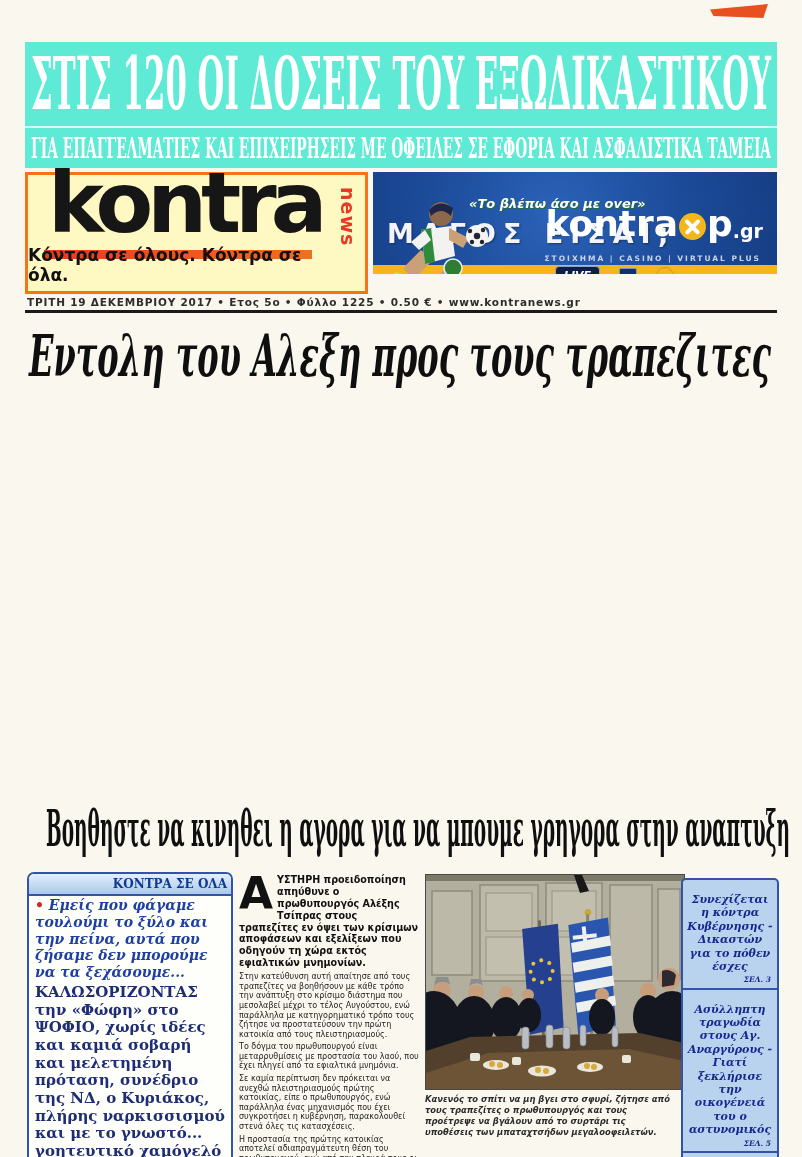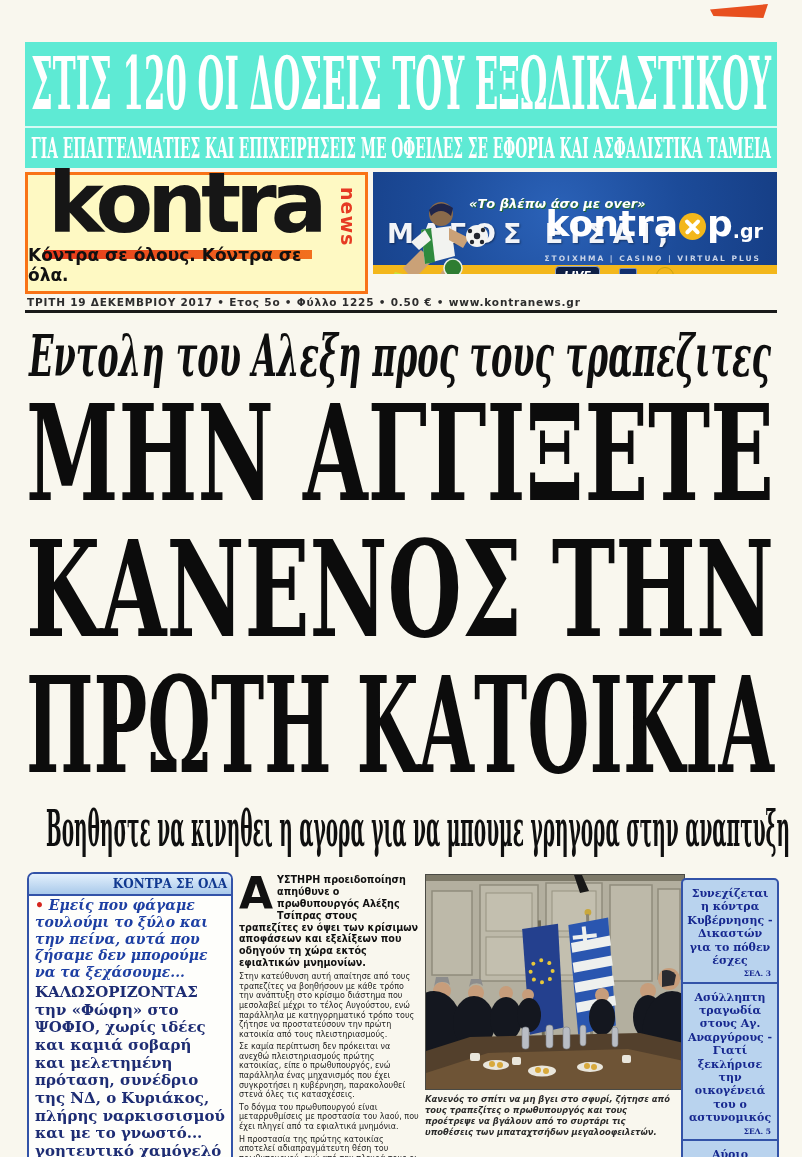--- a/index.html
+++ b/index.html
@@ -86,22 +86,22 @@
   .dropcap{float:left;font-weight:bold;font-size:44px;line-height:.8;margin:2px 4px 0 0;color:#111;}
   .lead{font-weight:bold;font-size:9.6px;line-height:1.24;color:#101010;margin:0;}
   .article-col p.apara{font-size:8px;line-height:1.2;margin:3px 0 0;color:#232323;}
 
   .photo-col{width:250px;flex:none;margin-top:8px;}
   .photo-frame{width:258px;height:214px;border:1px solid #4a4a44;background:#b3af9f;}
   .caption{font-weight:bold;font-style:italic;font-size:8.4px;line-height:1.3;color:#2b2b2b;margin-top:4px;}
 
   .sidebar{width:94px;flex:none;border:2px solid #3353a8;border-radius:5px;background:#b9d3ee;
            margin-top:12px;overflow:hidden;}
-  .sb-item{padding:7px 4px 3px;border-bottom:2px solid #3353a8;text-align:center;color:#16278f;
-           font-family:"DejaVu Serif","Liberation Serif",serif;font-weight:bold;font-size:11px;line-height:1.22;}
+  .sb-item{padding:13px 4px 3px;border-bottom:2px solid #3353a8;text-align:center;color:#16278f;
+           font-family:"DejaVu Serif","Liberation Serif",serif;font-weight:bold;font-size:11px;line-height:1.22;font-style:italic;}
   .sb-item:last-child{border-bottom:none;}
   .sb-page{display:block;text-align:right;font-size:7.5px;margin-top:2px;padding-right:2px;}
 </style>
 </head>
 <body>
 
 <div class="page">
 
   <div class="corner-mark"></div>
 
@@ -167,27 +167,20 @@
 
   <div class="dateline">ΤΡΙΤΗ 19 ΔΕΚΕΜΒΡΙΟΥ 2017 • Ετος 5ο • Φύλλο 1225 • 0.50 € • www.kontranews.gr</div>
   <div class="rule"></div>
 
   <div class="kicker-wrap">
     <svg width="752" height="76" viewBox="0 0 752 76">
       <text x="4" y="60" font-size="58" textLength="742" lengthAdjust="spacingAndGlyphs">Εντολη του Αλεξη προς τους τραπεζιτες</text>
     </svg>
   </div>
 
-  <div class="headline-wrap">
-    <svg width="758" height="406" viewBox="0 0 758 406">
-      <text x="4" y="108" font-size="132" textLength="748" lengthAdjust="spacingAndGlyphs">ΜΗΝ ΑΓΓΙΞΕΤΕ</text>
-      <text x="4" y="244" font-size="132" textLength="748" lengthAdjust="spacingAndGlyphs">ΚΑΝΕΝΟΣ ΤΗΝ</text>
-      <text x="4" y="380" font-size="132" textLength="748" lengthAdjust="spacingAndGlyphs">ΠΡΩΤΗ ΚΑΤΟΙΚΙΑ</text>
-    </svg>
-  </div>
 
   <div class="subheadline-wrap">
     <svg width="752" height="62" viewBox="0 0 752 62">
       <text x="4" y="48" font-size="50" textLength="744" lengthAdjust="spacingAndGlyphs">Βοηθηστε να κινηθει η αγορα για να μπουμε γρηγορα στην αναπτυξη</text>
     </svg>
   </div>
 
   <div class="bottom">
 
     <div class="kontra-box">
@@ -199,22 +192,22 @@
       <p class="kb-body">ΚΑΛΩΣΟΡΙΖΟΝΤΑΣ την «Φώφη» στο ΨΟΦΙΟ, χωρίς ιδέες και καμιά σοβαρή και μελετημένη πρόταση, συνέδριο της ΝΔ, ο Κυριάκος, πλήρης ναρκισσισμού και με το γνωστό... γοητευτικό χαμόγελό του, είπε στην κυρία Γεννηματά, αρχηγό του «Νέου ΠΑΣΟΚ», που ο κόσμος αηδιασμένος από τα σκάνδαλα και τις κλεψιές το έστειλε στας αιωνίους μονάς:</p>
       <p class="kb-body">«Παλιά μας χώριζαν πολλά. Τώρα έχουμε έρθει πολύ κοντά!».</p>
 
     </div>
 
     <div class="article-col">
       <p class="lead">
         <span class="dropcap">Α</span><span>ΥΣΤΗΡΗ προειδοποίηση απηύθυνε ο πρωθυπουργός Αλέξης Τσίπρας στους τραπεζίτες εν όψει των κρίσιμων αποφάσεων και εξελίξεων που οδηγούν τη χώρα εκτός εφιαλτικών μνημονίων.</span>
       </p>
       <p class="apara">Στην κατεύθυνση αυτή απαίτησε από τους τραπεζίτες να βοηθήσουν με κάθε τρόπο την ανάπτυξη στο κρίσιμο διάστημα που μεσολαβεί μέχρι το τέλος Αυγούστου, ενώ παράλληλα με κατηγορηματικό τρόπο τους ζήτησε να προστατεύσουν την πρώτη κατοικία από τους πλειστηριασμούς.</p>
+      <p class="apara">Το δόγμα του πρωθυπουργού είναι μεταρρυθμίσεις με προστασία του λαού, που έχει πληγεί από τα εφιαλτικά μνημόνια.</p>
       <p class="apara">Σε καμία περίπτωση δεν πρόκειται να ανεχθώ πλειστηριασμούς πρώτης κατοικίας, είπε ο πρωθυπουργός, ενώ παράλληλα ένας μηχανισμός που έχει συγκροτήσει η κυβέρνηση, παρακολουθεί στενά όλες τις κατασχέσεις.</p>
-      <p class="apara">Το δόγμα του πρωθυπουργού είναι μεταρρυθμίσεις με προστασία του λαού, που έχει πληγεί από τα εφιαλτικά μνημόνια.</p>
       <p class="apara">Η προστασία της πρώτης κατοικίας αποτελεί αδιαπραγμάτευτη θέση του πρωθυπουργού, ενώ από την πλευρά τους οι τραπεζίτες δεσμεύτηκαν ότι δεν πρόκειται να βγει στο σφυρί κανένα σπίτι, με εξαίρεση κάποιες βίλες μεγαλόσχημων που είναι στρατηγικοί κακοπληρωτές και δεν εξοφλούν τις δανειακές τους υποχρεώσεις.</p>
 
     </div>
 
     <div class="photo-col">
       <div class="photo-frame">
         <svg width="258" height="214" viewBox="0 0 258 214" preserveAspectRatio="none">
           <rect width="258" height="214" fill="#b3af9f"></rect>
           <rect width="258" height="6" fill="#7d7968"></rect>
           <g stroke="#908c7c" stroke-width="1.5" fill="#bdb9a9">

